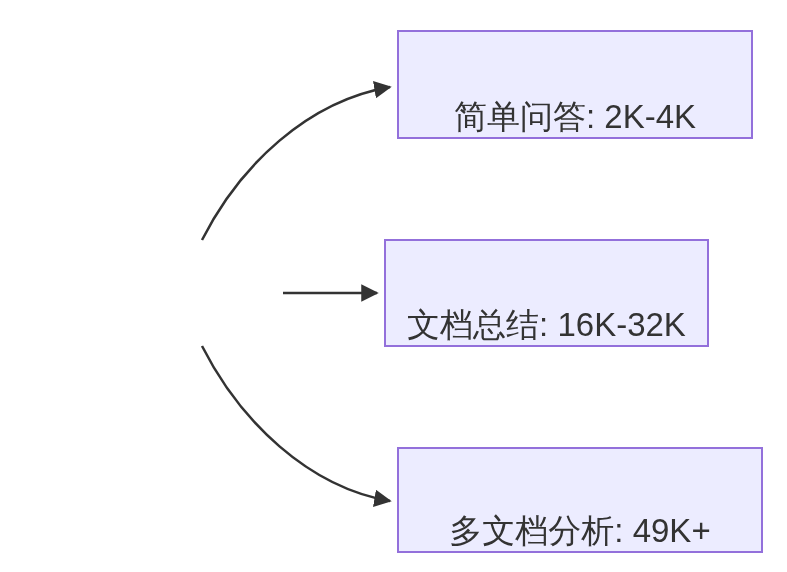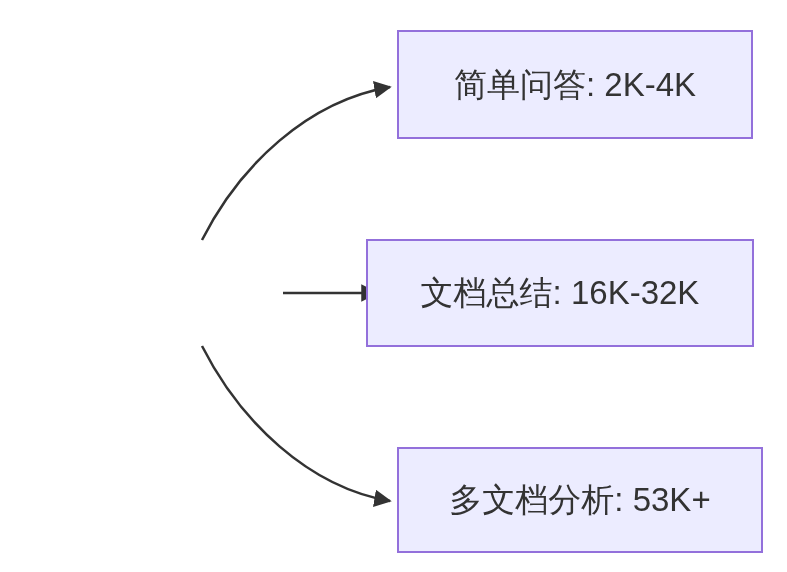--- a/index.html
+++ b/index.html
@@ -28,33 +28,33 @@
     stroke-width: 2.5;
   }
   .arrowhead {
     fill: var(--arrow-color, #333333);
     stroke: none;
   }
   .node {
     position: absolute;
     box-sizing: border-box;
     display: flex;
-    align-items: center;
+    align-items: flex-end;
     justify-content: center;
     background: var(--node-fill, #ECECFF);
     border: 2px solid var(--node-border, #9370DB);
     color: var(--text-color, #333333);
     font-size: 33px;
     line-height: 1.2;
     text-align: center;
     white-space: nowrap;
   }
   #node-root  { left: 30px;  top: 240px; width: 251px; height: 106px; }
   #node-b0    { left: 397px; top: 30px;  width: 356px; height: 109px; }
-  #node-b1    { left: 366px; top: 239px; width: 388px; height: 108px; }
+  #node-b1    { left: 384px; top: 239px; width: 325px; height: 108px; }
   #node-b2    { left: 397px; top: 447px; width: 366px; height: 106px; }
 </style>
 </head>
 <body>
 
 <div class="canvas">
 
   <svg class="edges-layer" viewBox="0 0 787 572" xmlns="http://www.w3.org/2000/svg" aria-hidden="true">
     <defs>
       <marker id="arrowEnd" viewBox="0 0 10 10" refX="9" refY="5" markerWidth="7" markerHeight="7" orient="auto-start-reverse">
@@ -69,16 +69,16 @@
 
   <div class="node" id="node-b0">
     <span>简单问答: 2K-4K</span>
   </div>
 
   <div class="node" id="node-b1">
     <span>文档总结: 16K-32K</span>
   </div>
 
   <div class="node" id="node-b2">
-    <span>多文档分析: 53K+</span>
+    <span>多文档分析: 49K+</span>
   </div>
 
 </div>
 
 </body></html>

